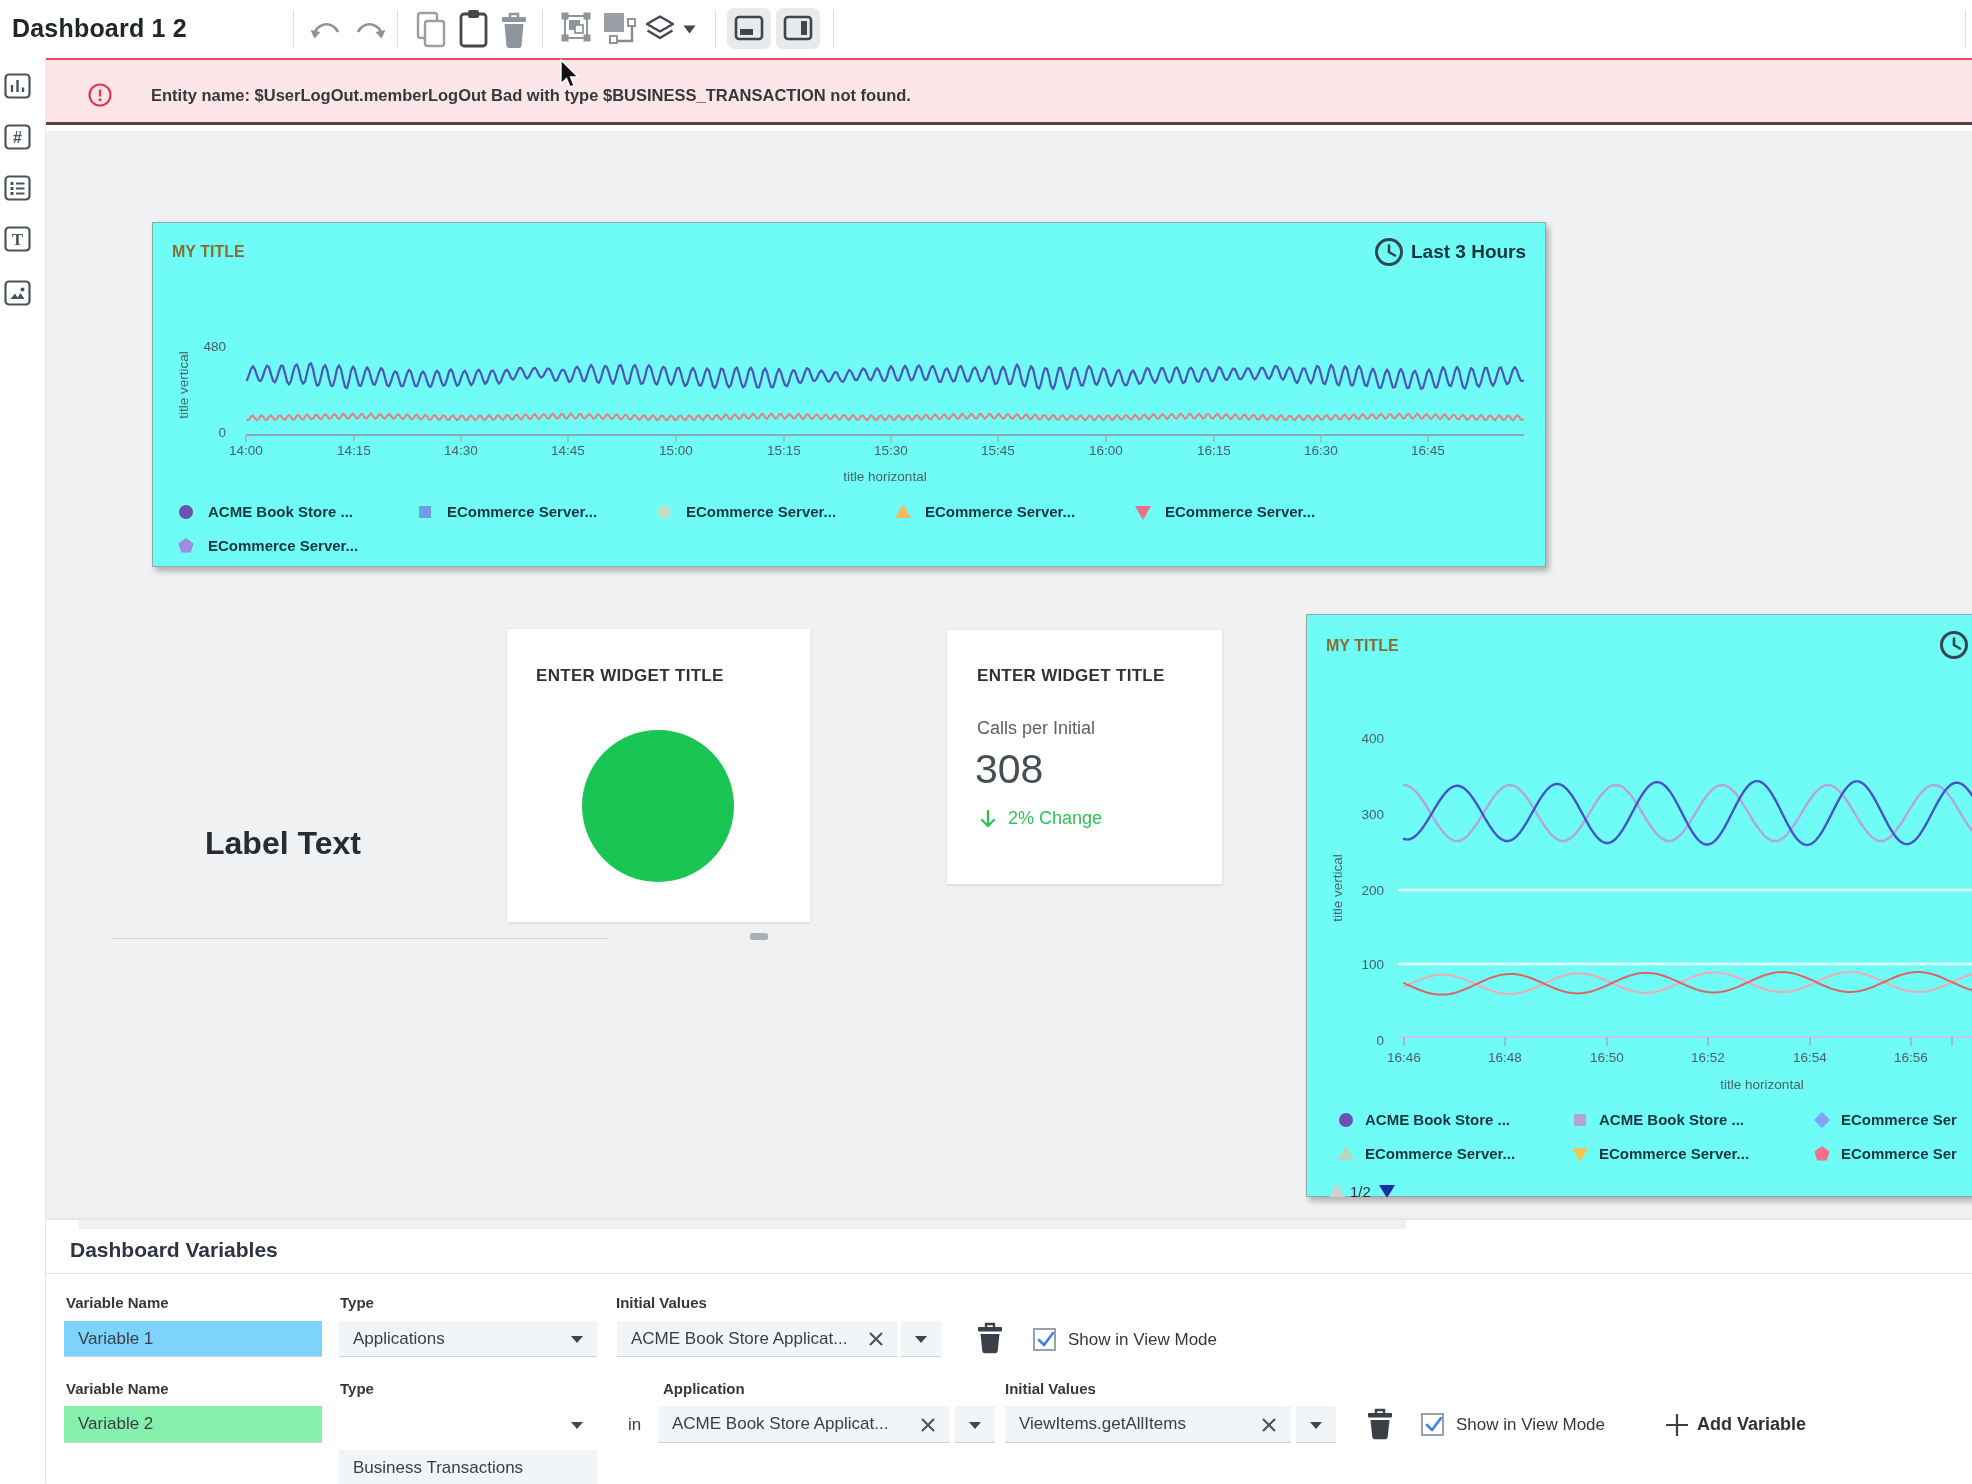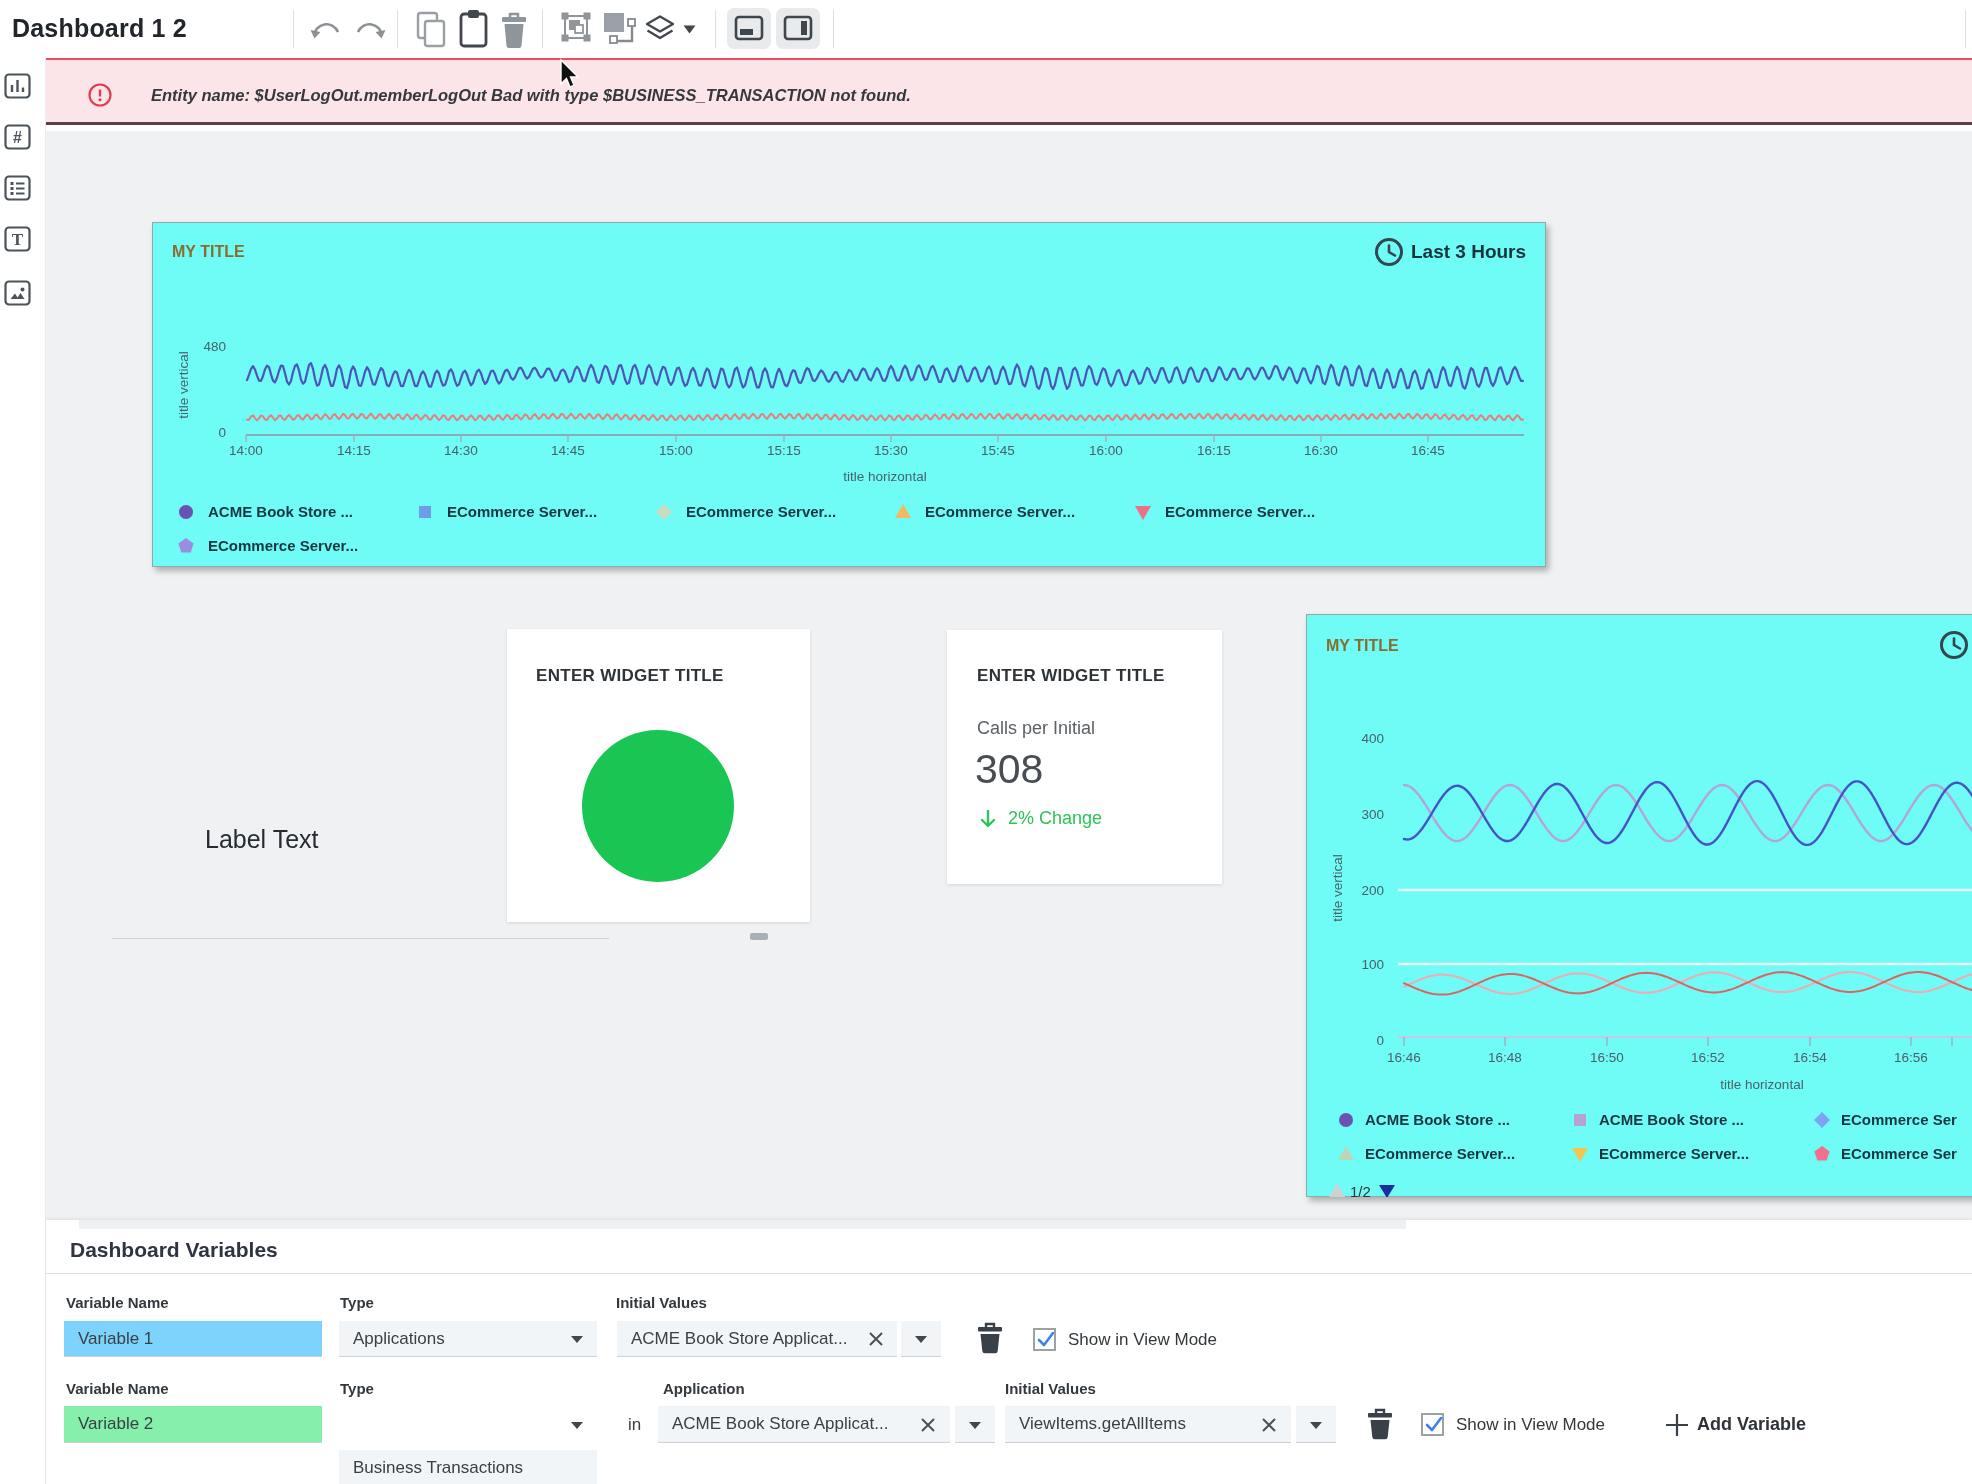--- a/index.html
+++ b/index.html
@@ -65,21 +65,21 @@
   <rect x="3" y="4" width="26" height="22" rx="3" fill="none" stroke="#3f464c" stroke-width="2.6"></rect>
   <rect x="19" y="8" width="6" height="14" fill="#3f464c"></rect>
 </svg>
 
 <div class="abs" style="left:46px;top:58px;width:1926px;height:67px;background:#fbe5e8;border-top:2px solid #f2495e;border-bottom:3px solid #5d4146;"></div>
 <svg class="abs" style="left:88px;top:83px;" width="24" height="24" viewBox="0 0 24 24">
   <circle cx="12" cy="12" r="10.5" fill="none" stroke="#e23a4e" stroke-width="2.2"></circle>
   <line x1="12" y1="6.5" x2="12" y2="13.5" stroke="#e23a4e" stroke-width="2.4"></line>
   <circle cx="12" cy="16.8" r="1.5" fill="#e23a4e"></circle>
 </svg>
-<div class="abs" style="left:151px;top:86px;font-size:16.5px;font-weight:bold;color:#35393d;font-style:italic;">Entity name: $UserLogOut.memberLogOut Bad with type $BUSINESS_TRANSACTION not found.</div>
+<div class="abs" style="left:151px;top:86px;font-size:16.5px;font-weight:bold;color:#35393d;">Entity name: $UserLogOut.memberLogOut Bad with type $BUSINESS_TRANSACTION not found.</div>
 
 <div class="abs" style="left:46px;top:131px;width:1926px;height:1353px;background:#eff1f3;"></div>
 
 <div class="abs" style="left:0;top:58px;width:46px;height:1426px;background:#fff;border-right:1px solid #ececec;"></div>
 <svg class="abs" style="left:4px;top:73px;" width="27" height="26" viewBox="0 0 27 26">
   <rect x="1.5" y="1.5" width="24" height="23" rx="3.5" fill="#fff" stroke="#4b545b" stroke-width="2.2"></rect>
   <line x1="8" y1="19" x2="8" y2="12" stroke="#4b545b" stroke-width="2.4"></line>
   <line x1="13.5" y1="19" x2="13.5" y2="7" stroke="#4b545b" stroke-width="2.4"></line>
   <line x1="19" y1="19" x2="19" y2="14.5" stroke="#4b545b" stroke-width="2.4"></line>
 </svg>
@@ -153,21 +153,21 @@
     <path d="M512 282 L520 290 L512 298 L504 290 Z" fill="#ccdcc4"></path>
     <text x="534" y="295" style="font-family:'Liberation Sans',sans-serif;font-size:15px;font-weight:bold;fill:#173640" text-anchor="start">ECommerce Server...</text>
     <path d="M751 282 L759 296 L743 296 Z" fill="#f2b95e"></path>
     <text x="773" y="295" style="font-family:'Liberation Sans',sans-serif;font-size:15px;font-weight:bold;fill:#173640" text-anchor="start">ECommerce Server...</text>
     <path d="M983 284 L999 284 L991 298 Z" fill="#ee7087"></path>
     <text x="1013" y="295" style="font-family:'Liberation Sans',sans-serif;font-size:15px;font-weight:bold;fill:#173640" text-anchor="start">ECommerce Server...</text>
     <polygon points="34.0,316.0 41.6,321.5 38.7,330.5 29.3,330.5 26.4,321.5" fill="#9c8ce2"></polygon>
     <text x="56" y="329" style="font-family:'Liberation Sans',sans-serif;font-size:15px;font-weight:bold;fill:#173640" text-anchor="start">ECommerce Server...</text>
   </svg>
 
-<div class="abs" style="left:205px;top:825px;font-size:25px;font-weight:normal;color:#272c34;">Label Text</div>
+<div class="abs" style="left:205px;top:825px;font-size:32px;font-weight:bold;color:#272c34;">Label Text</div>
 <div class="abs" style="left:112px;top:938px;width:497px;height:1px;background:#cfd3d5;"></div>
 <div class="abs" style="left:750px;top:933px;width:18px;height:7px;background:#a9b0b5;border-radius:2px;"></div>
 
 <div class="abs" style="left:507px;top:629px;width:303px;height:293px;background:#fff;box-shadow:0 1px 3px rgba(0,0,0,0.12);"></div>
 <div class="abs" style="left:536px;top:666px;font-size:17px;font-weight:bold;color:#2e3338;letter-spacing:0.3px;">ENTER WIDGET TITLE</div>
 <div class="abs" style="left:582px;top:730px;width:152px;height:152px;border-radius:50%;background:#19c553;"></div>
 
 <div class="abs" style="left:947px;top:630px;width:275px;height:254px;background:#fff;box-shadow:0 1px 3px rgba(0,0,0,0.12);"></div>
 <div class="abs" style="left:977px;top:666px;font-size:17px;font-weight:bold;color:#2e3338;letter-spacing:0.3px;">ENTER WIDGET TITLE</div>
 <div class="abs" style="left:977px;top:718px;font-size:18px;color:#5c6166;">Calls per Initial</div>

